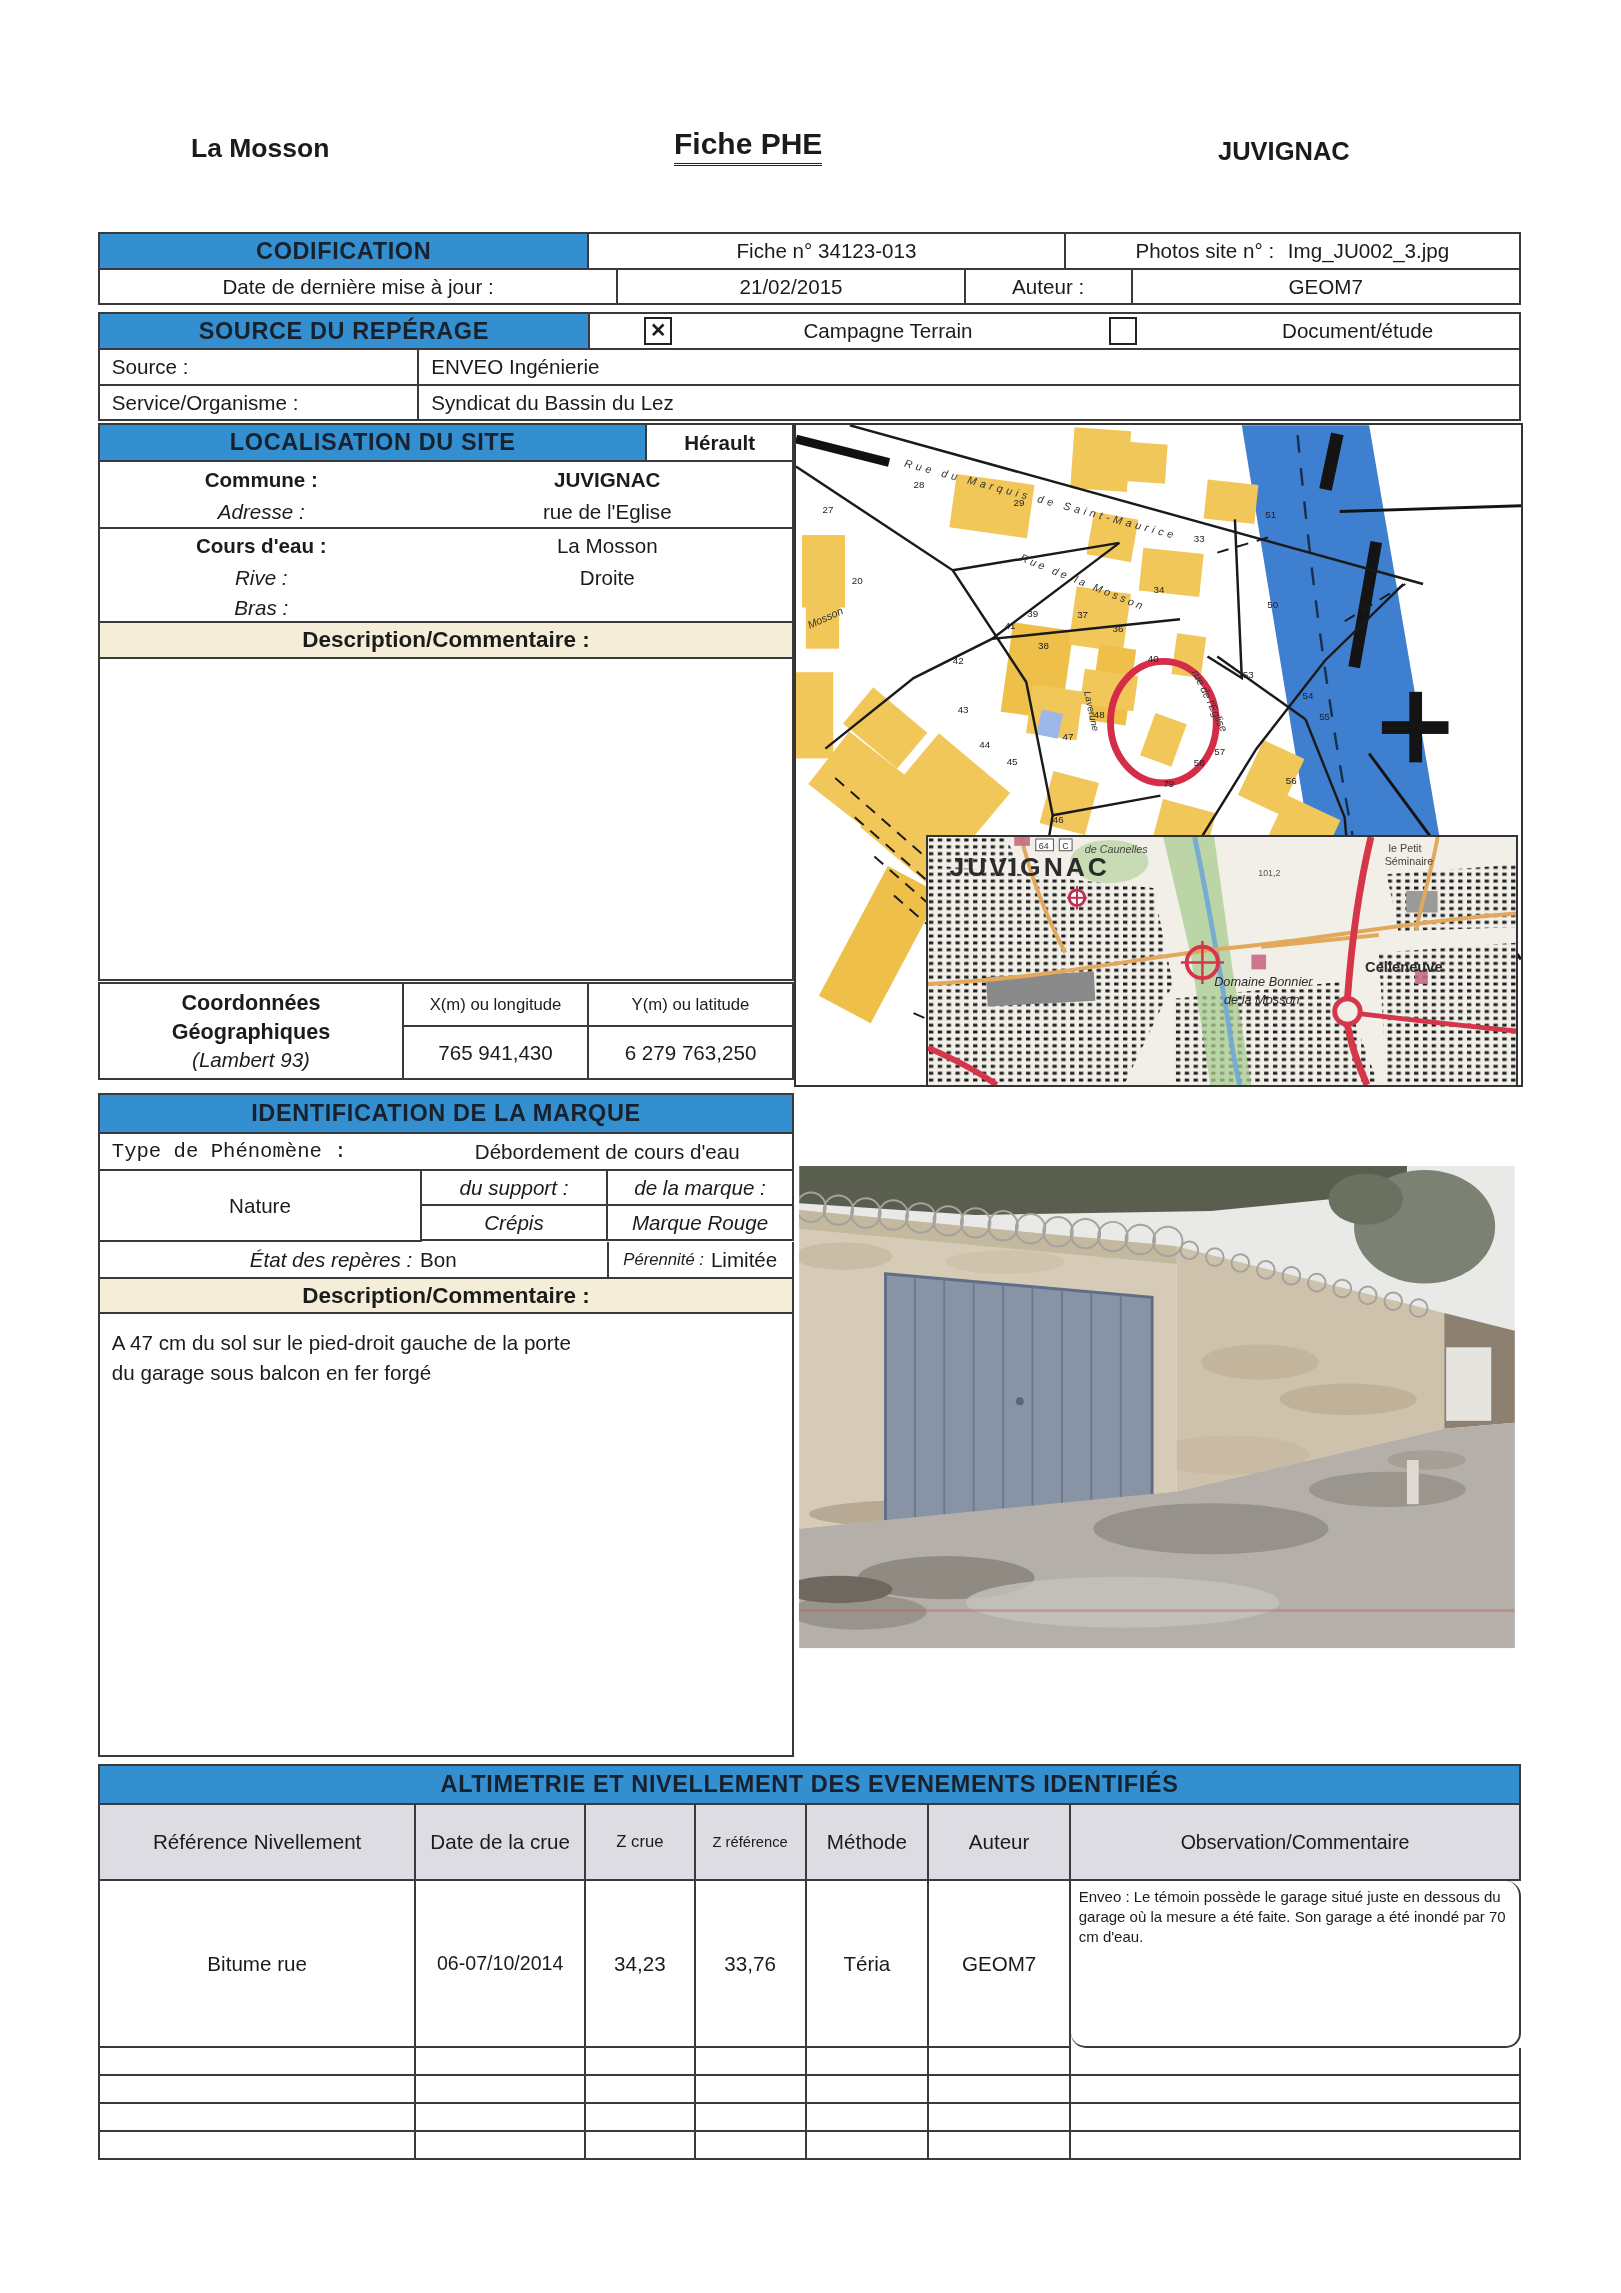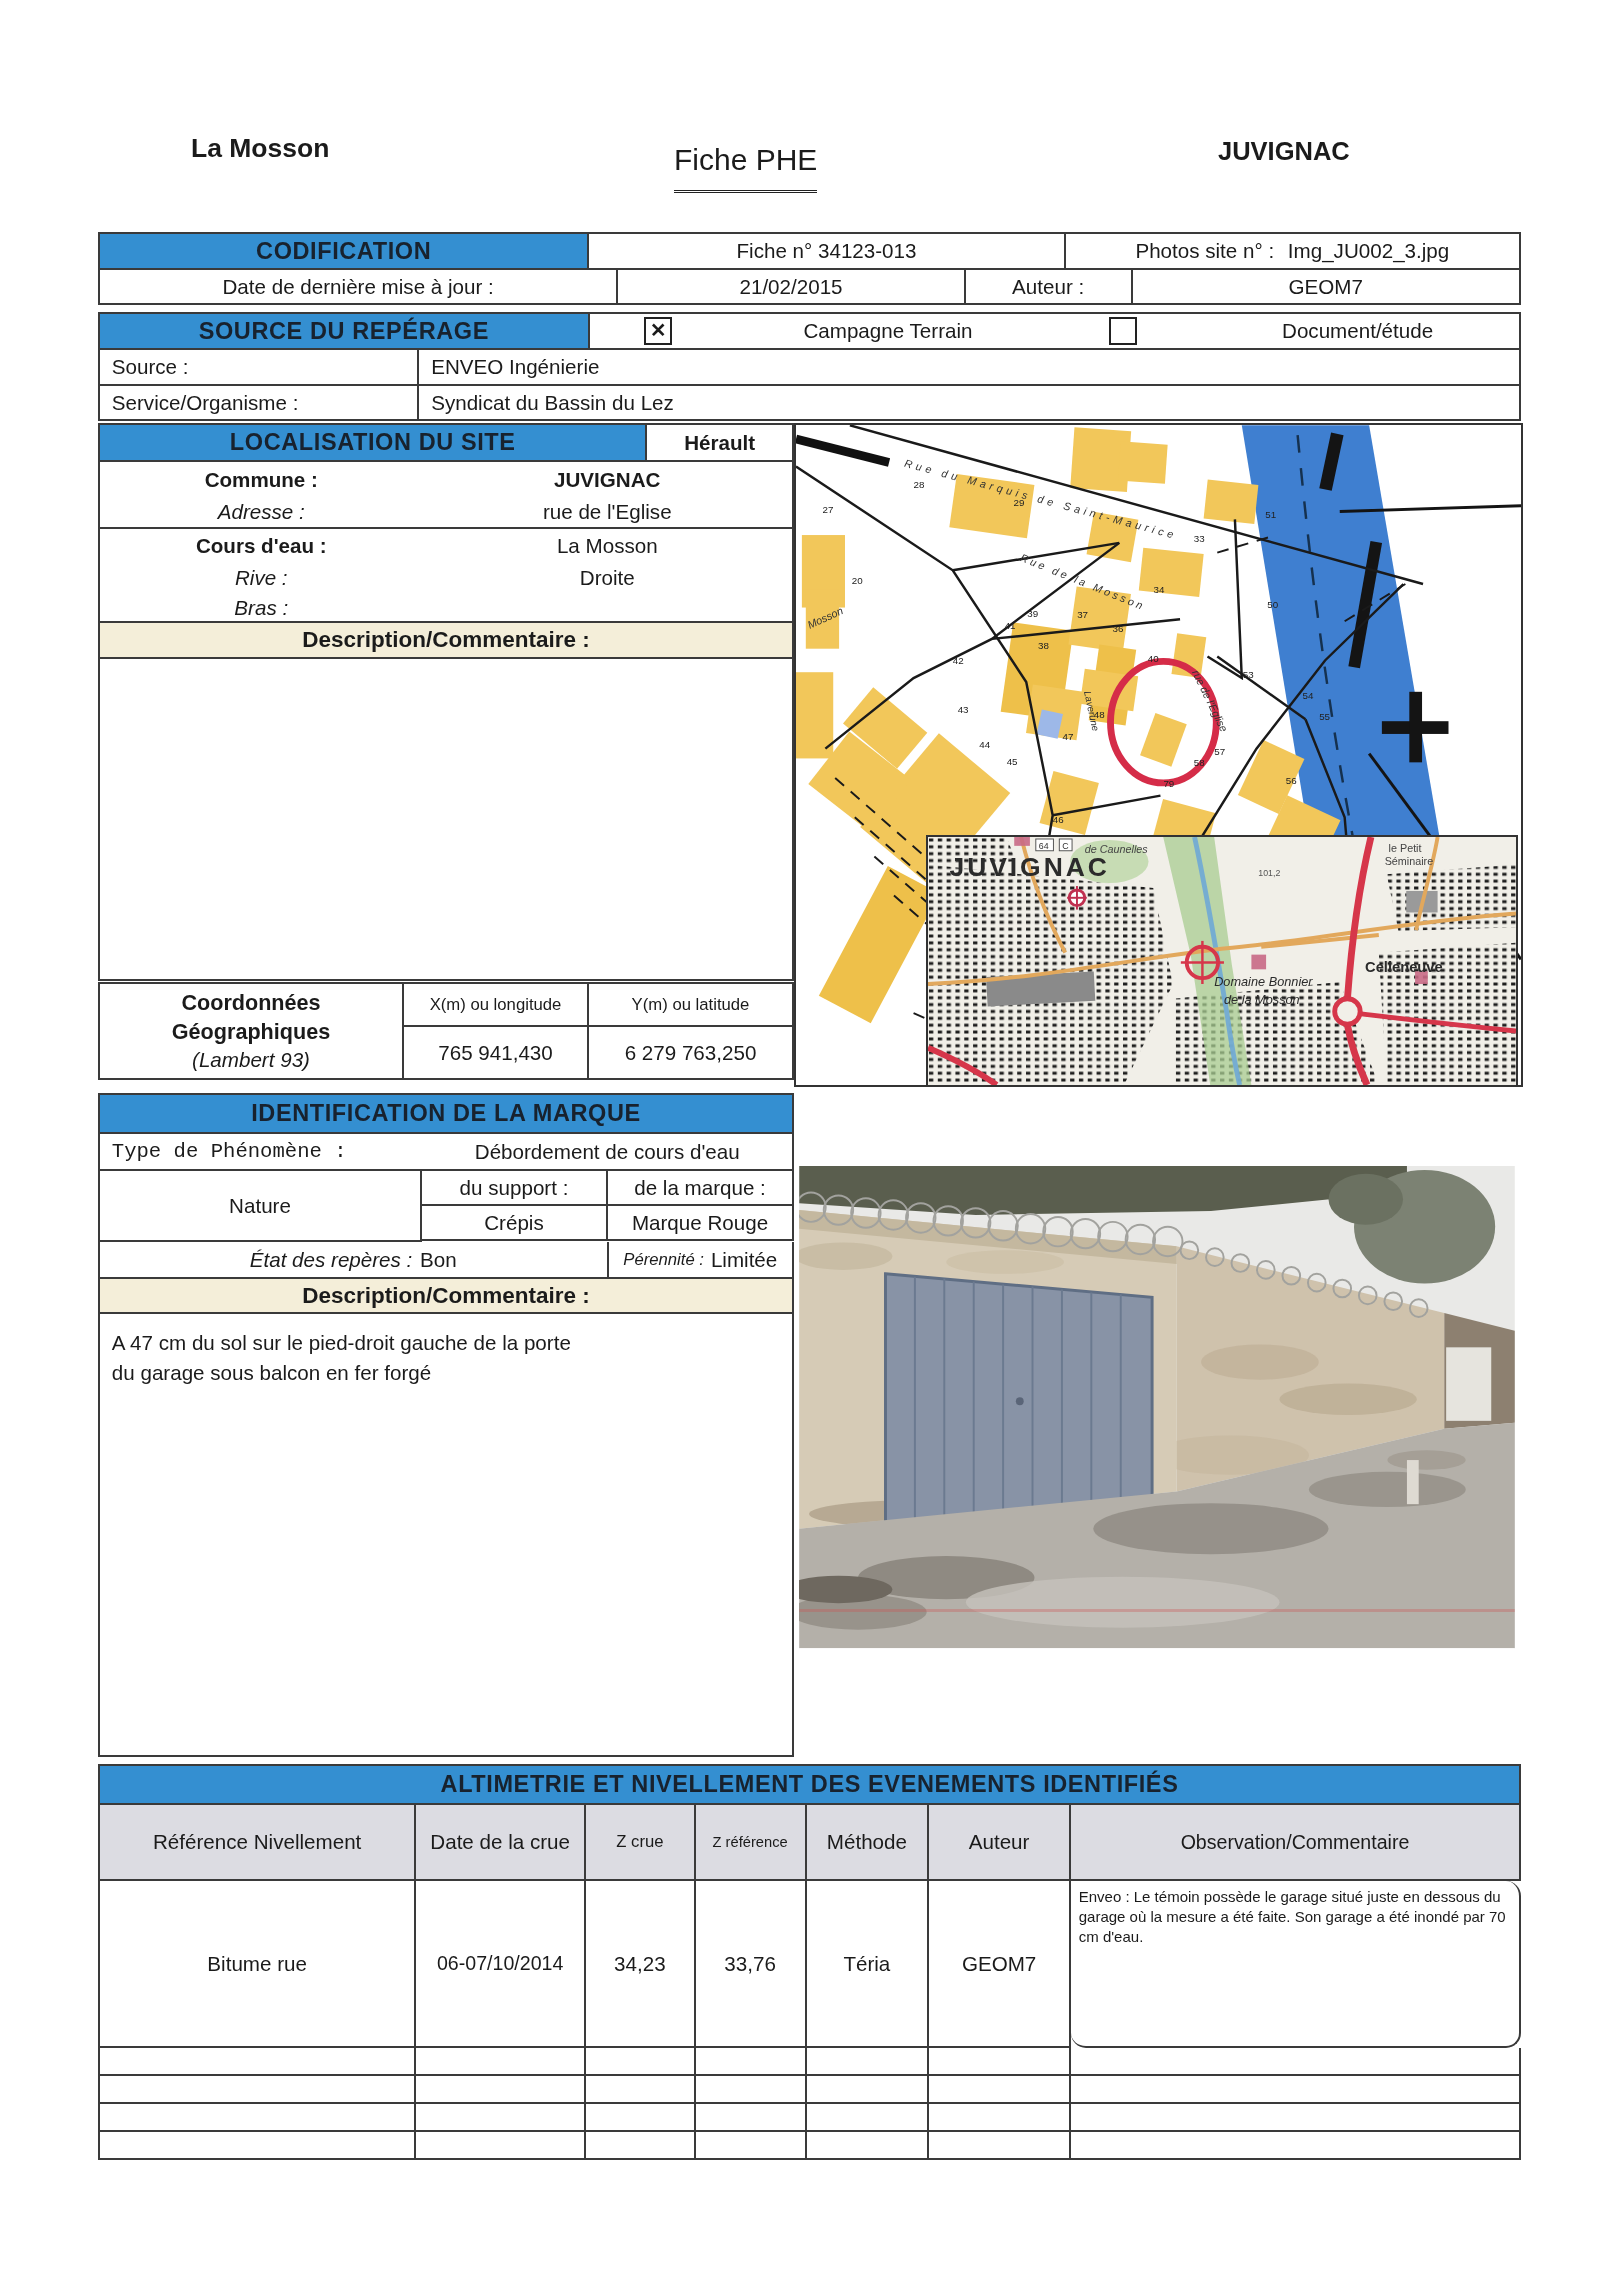--- a/index.html
+++ b/index.html
@@ -13,21 +13,21 @@
   .cell{border-right:2px solid #3a3a3a;border-bottom:2px solid #3a3a3a;box-sizing:border-box;
         display:flex;align-items:center;justify-content:center;font-size:20.6px;overflow:hidden;}
   .cell.left{justify-content:flex-start;padding-left:11.8px;}
   .cell.topleft{align-items:flex-start;justify-content:flex-start;padding:13.7px 11.8px;}
   .blue{background:#348fd1;color:#18222e;font-weight:bold;letter-spacing:0.6px;font-size:23.5px;}
   .cream{background:#f4eed9;font-weight:bold;font-size:22.5px;}
   .grey{background:#dcdce2;}
   .prelines{white-space:pre-line;}
   .checkbox{width:23.5px;height:23.5px;border:2.5px solid #222;display:flex;align-items:center;justify-content:center;
             font-size:19.6px;font-weight:bold;line-height:1;background:#fff;}
-  .hdr-title{font-size:30px;font-weight:normal;border-bottom:3.9px double #222;padding-bottom:13px;margin-top:16px;}
+  .hdr-title{font-size:30px;font-weight:bold;border-bottom:3.9px double #222;padding-bottom:2px;}
   .small-lbl{font-size:16.7px;}
   text{font-family:"Liberation Sans",sans-serif;}
   .maptext{font-family:"Liberation Serif",serif;}
 </style>
 </head>
 <body>
 
 <div id="page">
 
   <div class="abs b" style="left:191px;top:133px;font-size:26.5px;">La Mosson</div>
@@ -129,21 +129,21 @@
   <div class="tbl" style="left:98px;top:1093px;width:696px;">
     <div class="row">
       <div class="cell blue" style="width:696px;height:39px;">IDENTIFICATION DE LA MARQUE</div>
     </div>
     <div class="row">
       <div class="cell left" style="width:323px;height:37px;border-right:none;font-family:Liberation Mono, monospace;">Type de Phénomène :</div>
       <div class="cell" style="width:372px;height:37px;">Débordement de cours d'eau</div>
     </div>
     <div class="row">
       <div class="cell" style="width:323px;height:71px;">Nature</div>
-      <div style="width:372px;">
+      <div style="width:372px;font-style:italic;">
         <div class="row">
           <div class="cell" style="width:186px;height:35px;">du support :</div>
           <div class="cell" style="width:186px;height:35px;">de la marque :</div>
         </div>
         <div class="row">
           <div class="cell" style="width:186px;height:35px;">Crépis</div>
           <div class="cell" style="width:186px;height:35px;">Marque Rouge</div>
         </div>
       </div>
     </div>

